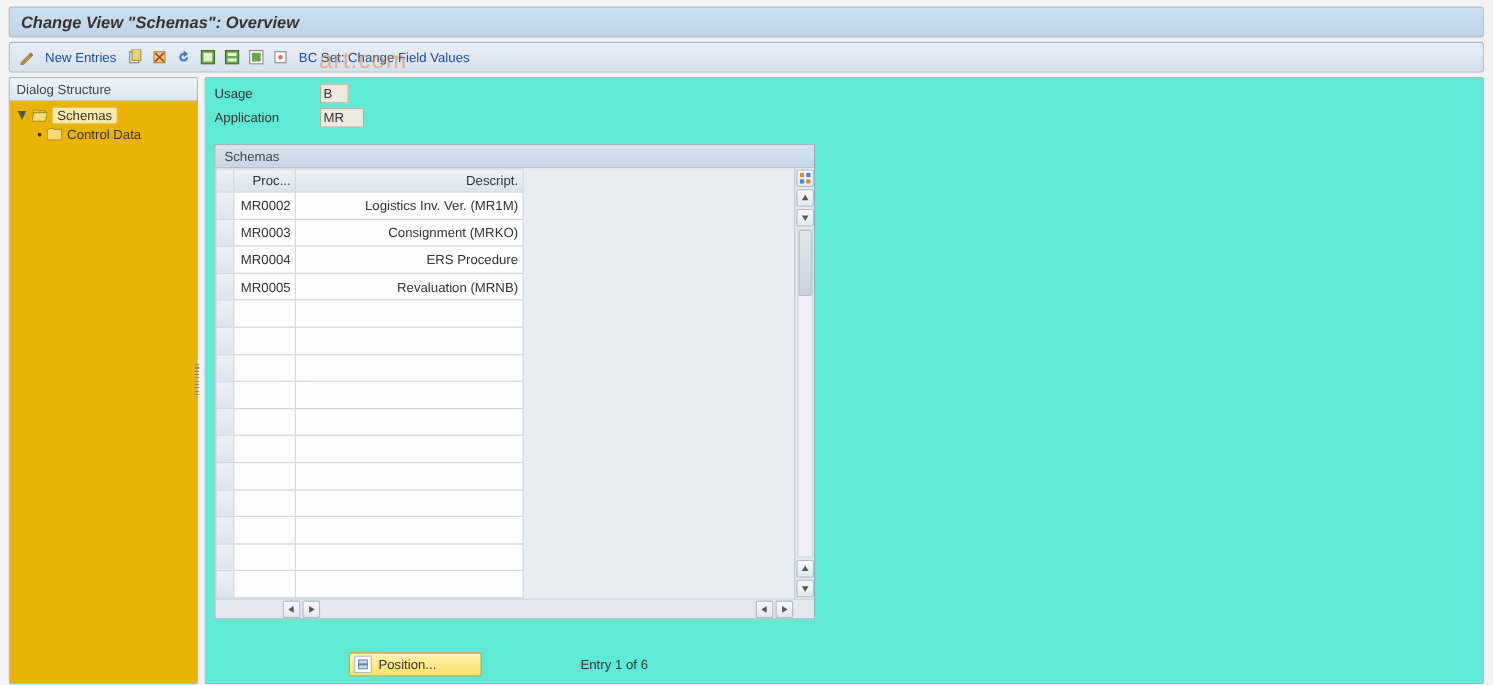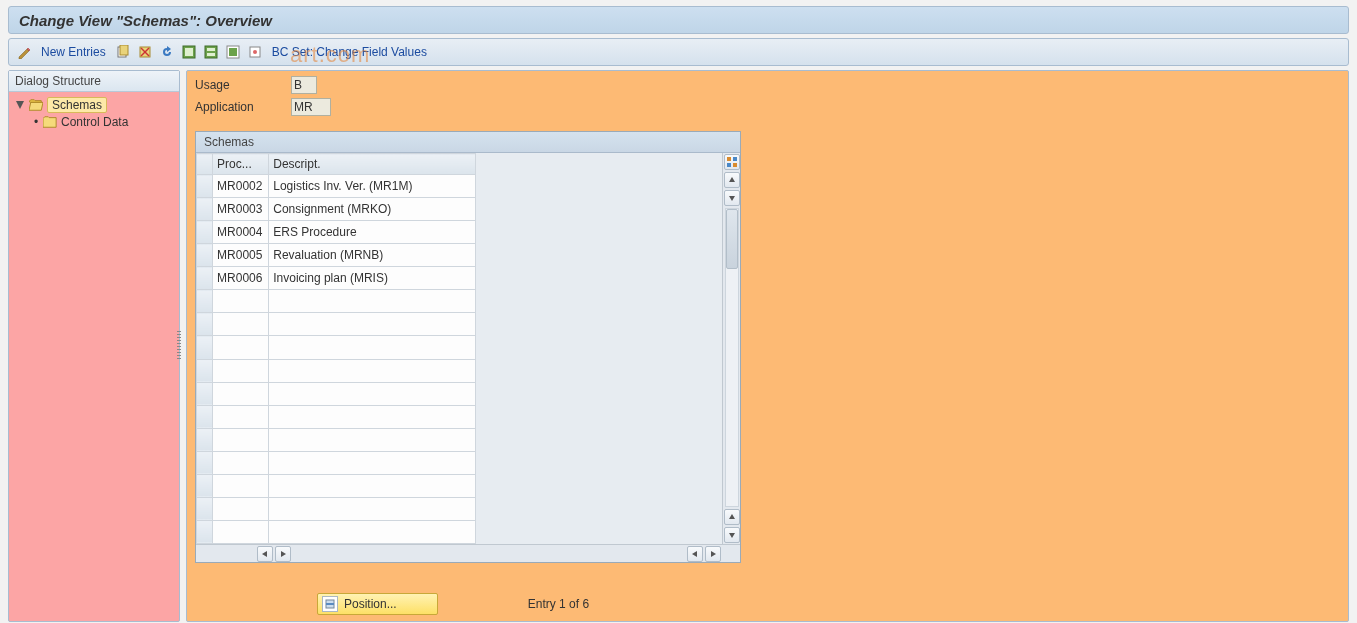--- a/index.html
+++ b/index.html
@@ -53,21 +53,21 @@
   }
   
   .main {
     margin: 4px 8px 8px 8px;
     display: flex;
     gap: 6px;
     height: 552px;
   }
   .sidebar {
     width: 172px;
-    background: #fca5a5;
+    background: #eab308;
     border: 1px solid #a8bcd0;
     border-radius: 2px;
     position: relative;
   }
   .sidebar-header {
     background: linear-gradient(#eef3f8,#dbe6f0);
     border-bottom: 1px solid #b8c8d8;
     padding: 3px 6px;
     color: #444;
   }
@@ -82,21 +82,21 @@
   .folder-closed { width:14px; height:12px; }
   .tree-sel {
     background: #fde9a8;
     border: 1px solid #d8b95a;
     border-radius: 2px;
     padding: 0 4px;
   }
   
   .content {
     flex: 1;
-    background: #fdba74;
+    background: #5eead4;
     border: 1px solid #a8bcd0;
     border-radius: 2px;
     position: relative;
   }
   .field-row {
     position: absolute;
     left: 8px;
     display: flex; align-items: center; gap: 6px;
     height: 20px;
   }
@@ -136,21 +136,21 @@
     border-collapse: collapse;
     table-layout: fixed;
     width: 280px;
   }
   table.schema th, table.schema td {
     border: 1px solid #cfd6dd;
     height: 21px;
     padding: 0 4px;
     font-size: 12px;
     background: #fdfdfd;
-    text-align: left;
+    text-align: right;
     white-space: nowrap;
     overflow: hidden;
   }
   table.schema th {
     background: linear-gradient(#ecf1f6,#dbe4ec);
     color: #333;
     font-weight: normal;
   }
   table.schema th.rowbtn, table.schema td.rowbtn {
     width: 14px; background: linear-gradient(#ecf1f6,#dbe4ec);
@@ -362,25 +362,20 @@
               </tr>
               <tr>
                 <td class="rowbtn"></td>
                 <td>MR0004</td>
                 <td>ERS Procedure</td>
               </tr>
               <tr>
                 <td class="rowbtn"></td>
                 <td>MR0005</td>
                 <td>Revaluation (MRNB)</td>
-              </tr>
-              <tr>
-                <td class="rowbtn"></td>
-                <td>MR0006</td>
-                <td>Invoicing plan (MRIS)</td>
               </tr>
               <tr>
                 <td class="rowbtn"></td>
                 <td class="empty"></td>
                 <td class="empty"></td>
               </tr>
               <tr>
                 <td class="rowbtn"></td>
                 <td class="empty"></td>
                 <td class="empty"></td>

